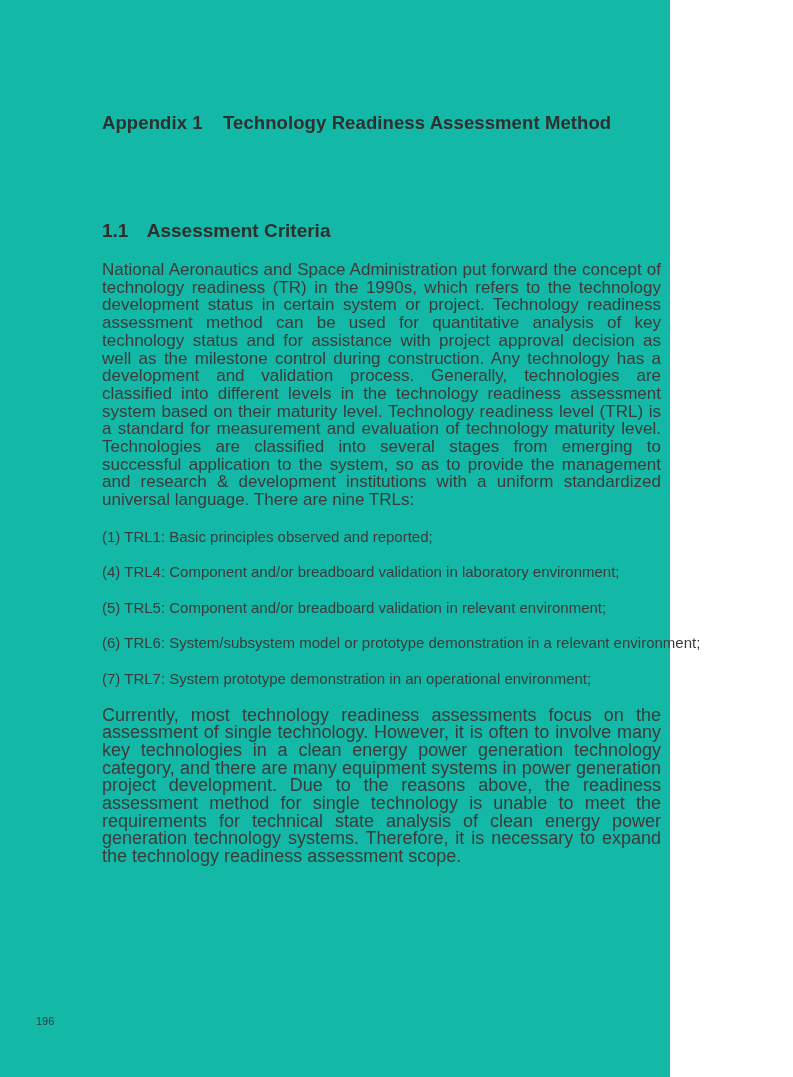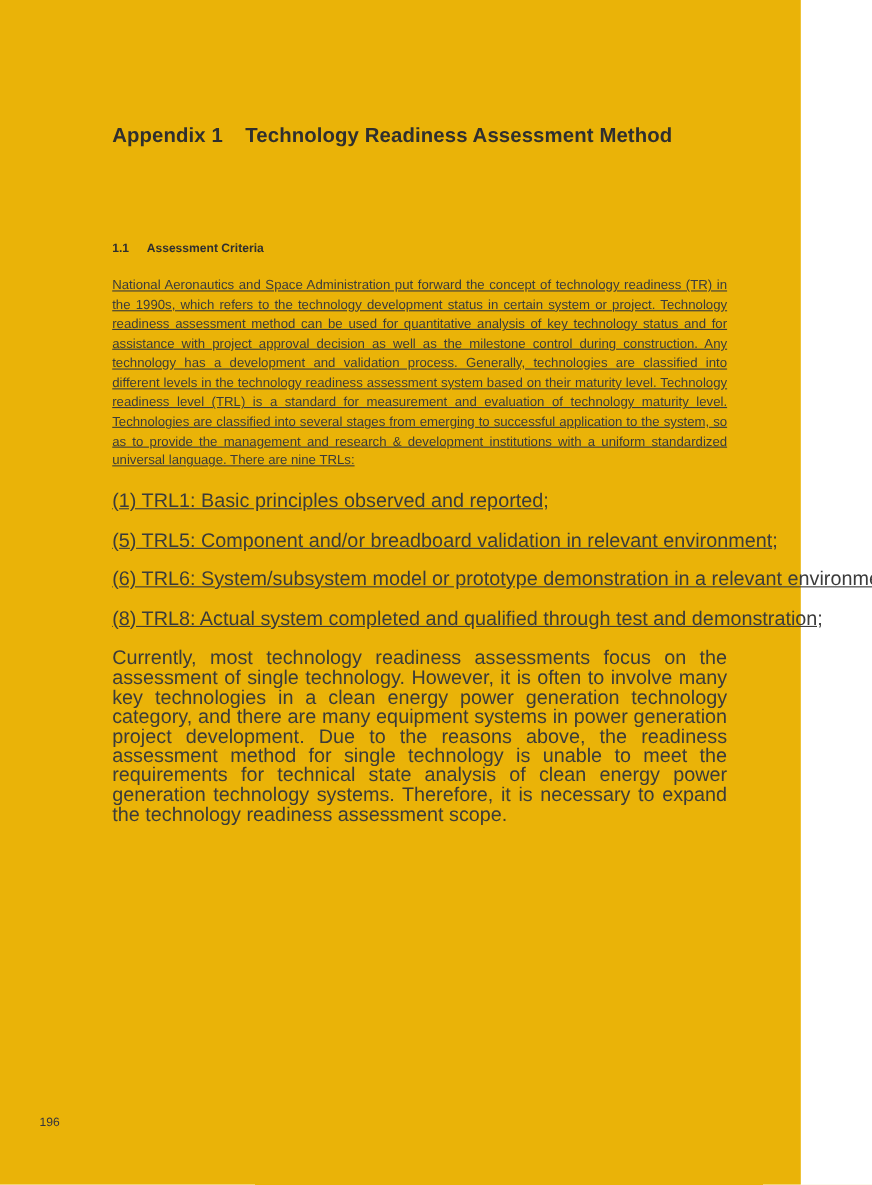--- a/index.html
+++ b/index.html
@@ -7,63 +7,61 @@
   body {
     width: 793px;
     height: 1077px;
     font-family: "Liberation Sans", "DejaVu Sans", sans-serif;
     position: relative;
     overflow: hidden;
   }
   .page {
     position: absolute;
     left: 0; top: 0;
-    width: 728px;
+    width: 670px;
     height: 1077px;
-    background: #eab308;
+    background: #14b8a6;
   }
   .doc {
     position: absolute;
     left: 102px;
     top: 112px;
     width: 559px;
     color: #3a3a3a;
   }
   .doc-title {
     font-size: 18.5px;
     font-weight: bold;
     color: #2f2f2f;
     letter-spacing: 0.1px;
     white-space: nowrap;
   }
   .doc-title .title-text { margin-left: 15px; }
   .section-heading {
     margin-top: 86px;
-    font-size: 11px;
+    font-size: 19px;
     font-weight: bold;
     color: #2f2f2f;
     white-space: nowrap;
   }
   .section-heading .section-title { margin-left: 13px; }
   .body-para {
     margin-top: 19px;
-    font-size: 12px;
+    font-size: 17px;
     line-height: 17.7px;
     text-align: justify;
     color: #3b3b3b;
-    text-decoration: underline;
   }
   .trl-list { margin-top: 19px; }
   .trl-item {
-    font-size: 18px;
+    font-size: 15px;
     line-height: 17.7px;
     color: #3b3b3b;
     margin-bottom: 17.8px;
     white-space: nowrap;
-    text-decoration: underline;
   }
   .closing-para {
     margin-top: 19px;
     font-size: 18px;
     line-height: 17.7px;
     text-align: justify;
     color: #3b3b3b;
   }
   .page-number {
     position: absolute;
@@ -86,23 +84,24 @@
 
     <h2 class="section-heading">
       <span class="section-number">1.1</span>
       <span class="section-title">Assessment Criteria</span>
     </h2>
 
     <p class="body-para">National Aeronautics and Space Administration put forward the concept of technology readiness (TR) in the 1990s, which refers to the technology development status in certain system or project. Technology readiness assessment method can be used for quantitative analysis of key technology status and for assistance with project approval decision as well as the milestone control during construction. Any technology has a development and validation process. Generally, technologies are classified into different levels in the technology readiness assessment system based on their maturity level. Technology readiness level (TRL) is a standard for measurement and evaluation of technology maturity level. Technologies are classified into several stages from emerging to successful application to the system, so as to provide the management and research &amp; development institutions with a uniform standardized universal language. There are nine TRLs:</p>
 
     <div class="trl-list">
       <div class="trl-item">(1) TRL1: Basic principles observed and reported;</div>
+      <div class="trl-item">(4) TRL4: Component and/or breadboard validation in laboratory environment;</div>
       <div class="trl-item">(5) TRL5: Component and/or breadboard validation in relevant environment;</div>
       <div class="trl-item">(6) TRL6: System/subsystem model or prototype demonstration in a relevant environment;</div>
-      <div class="trl-item">(8) TRL8: Actual system completed and qualified through test and demonstration;</div>
+      <div class="trl-item">(7) TRL7: System prototype demonstration in an operational environment;</div>
     </div>
 
     <p class="closing-para">Currently, most technology readiness assessments focus on the assessment of single technology. However, it is often to involve many key technologies in a clean energy power generation technology category, and there are many equipment systems in power generation project development. Due to the reasons above, the readiness assessment method for single technology is unable to meet the requirements for technical state analysis of clean energy power generation technology systems. Therefore, it is necessary to expand the technology readiness assessment scope.</p>
 
   </div>
 
   <div class="page-number">196</div>
 </div>
 
 </body></html>

